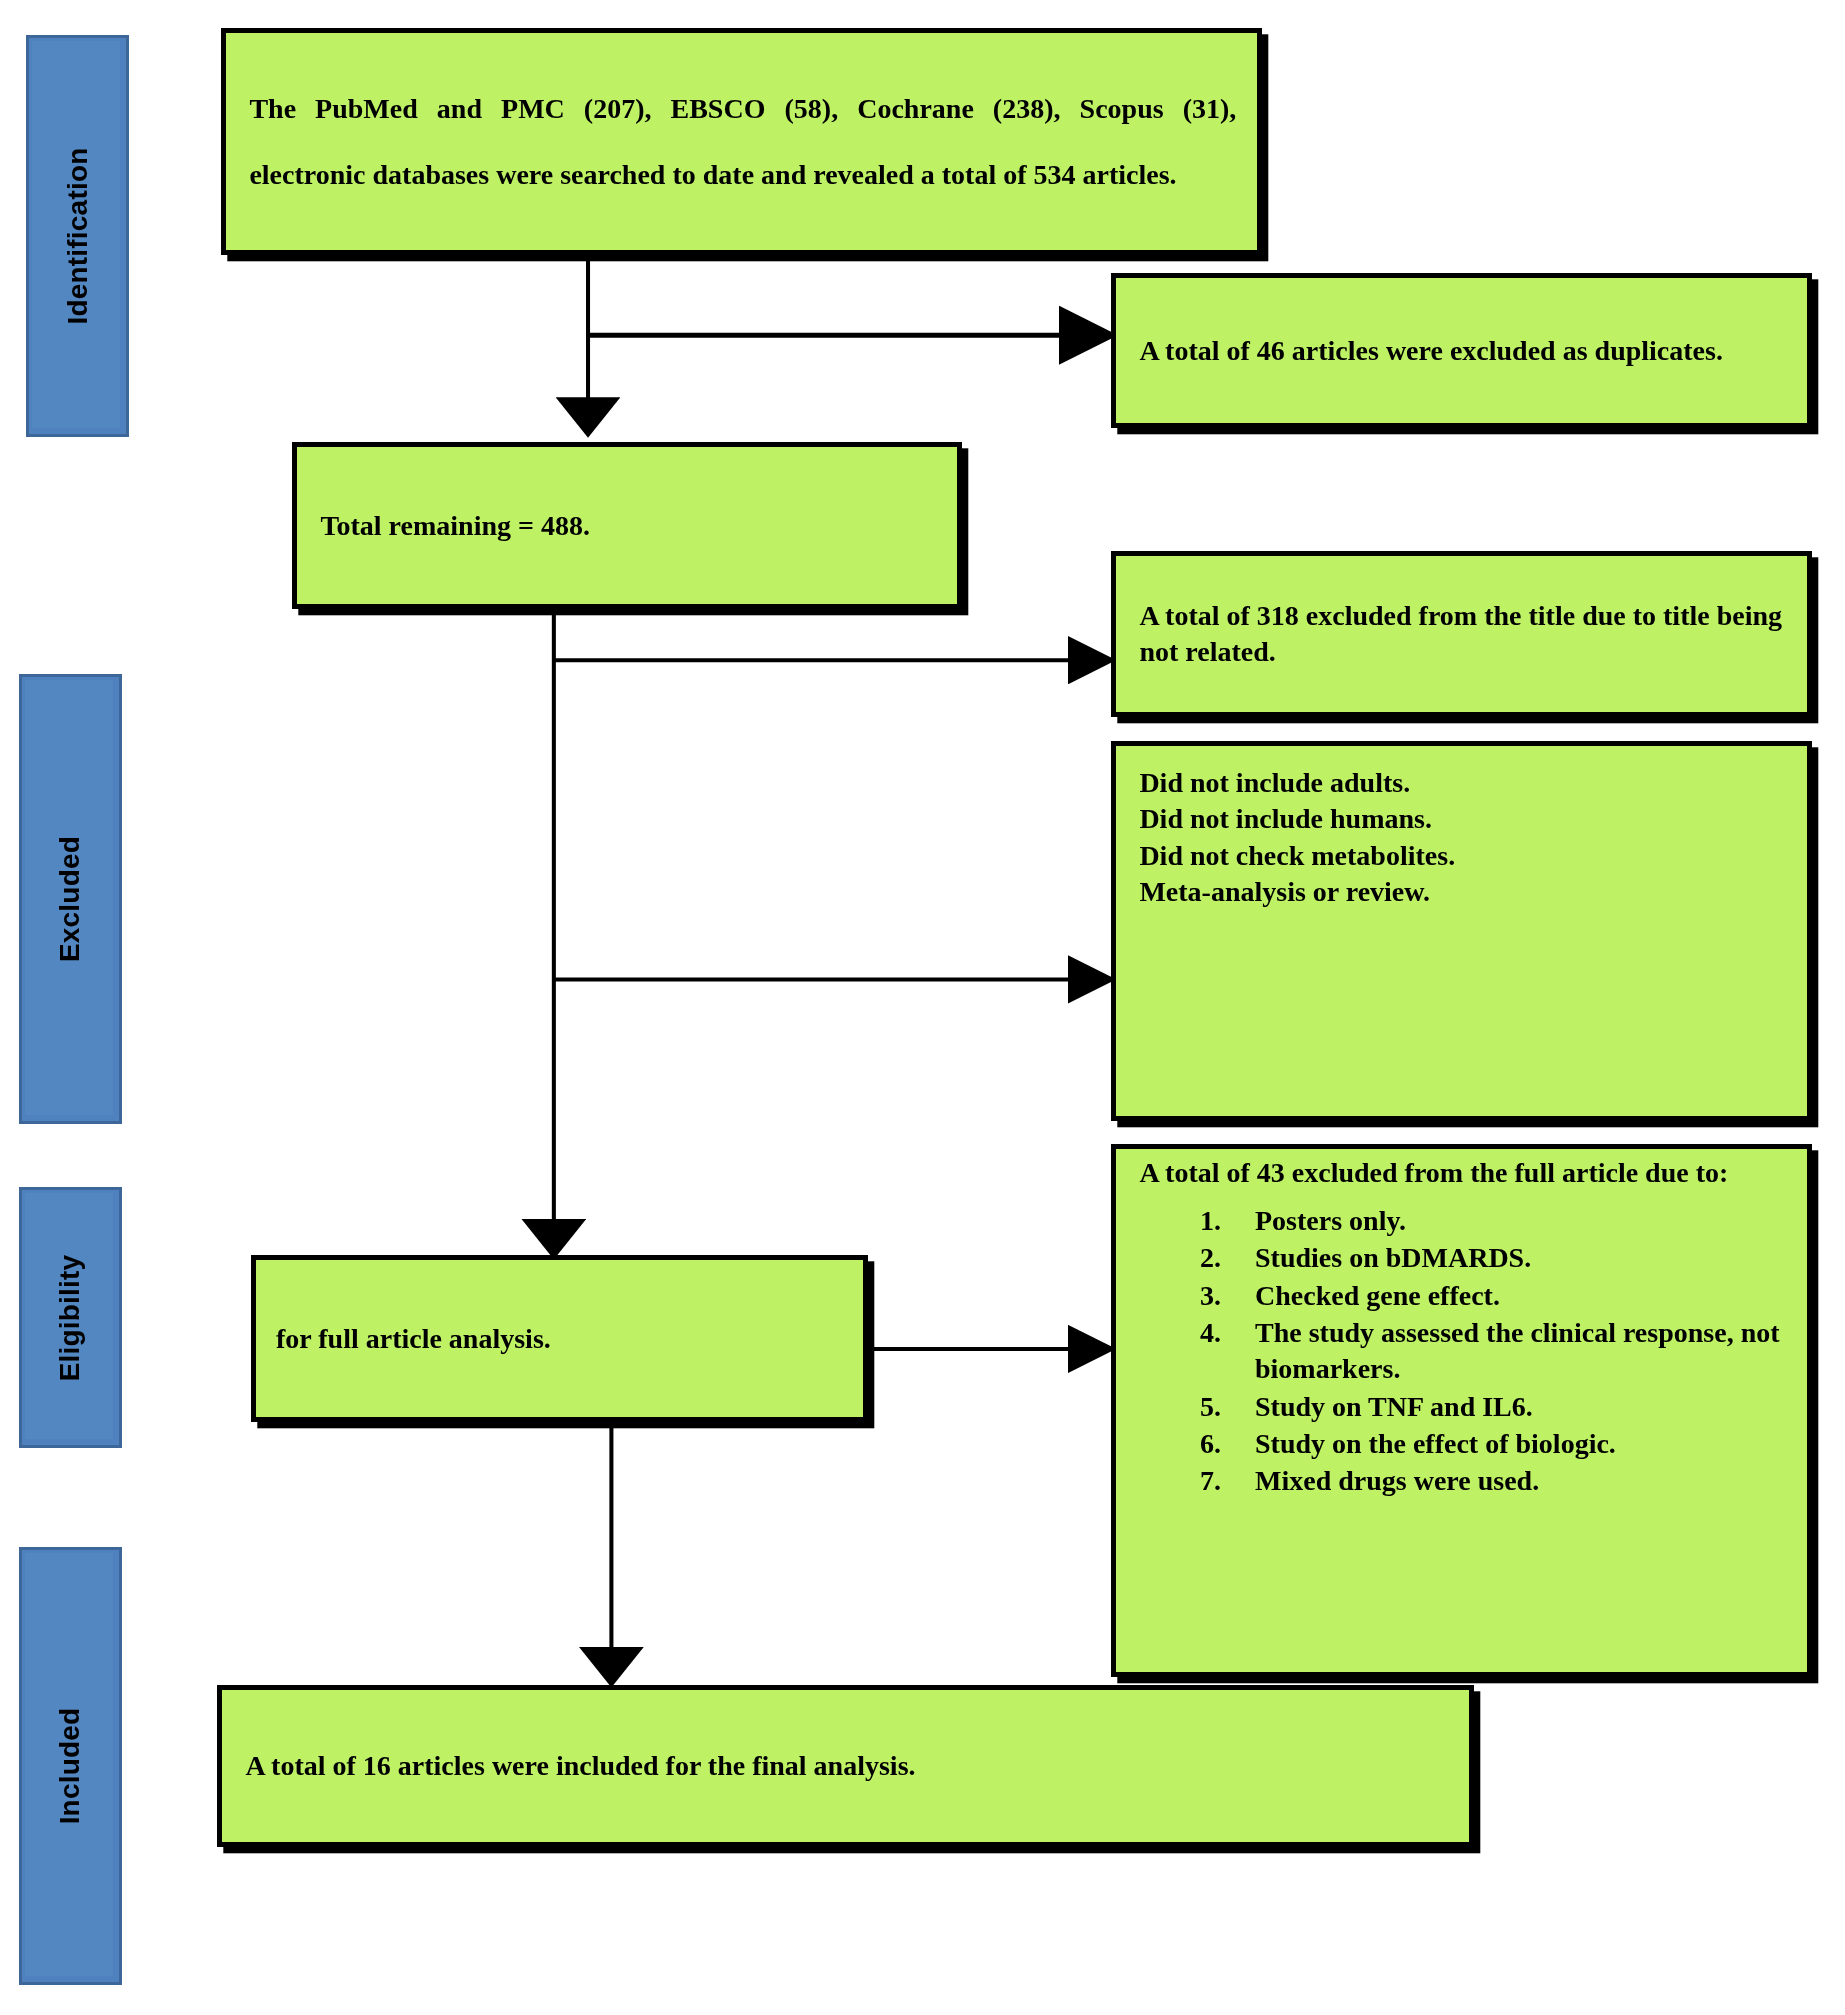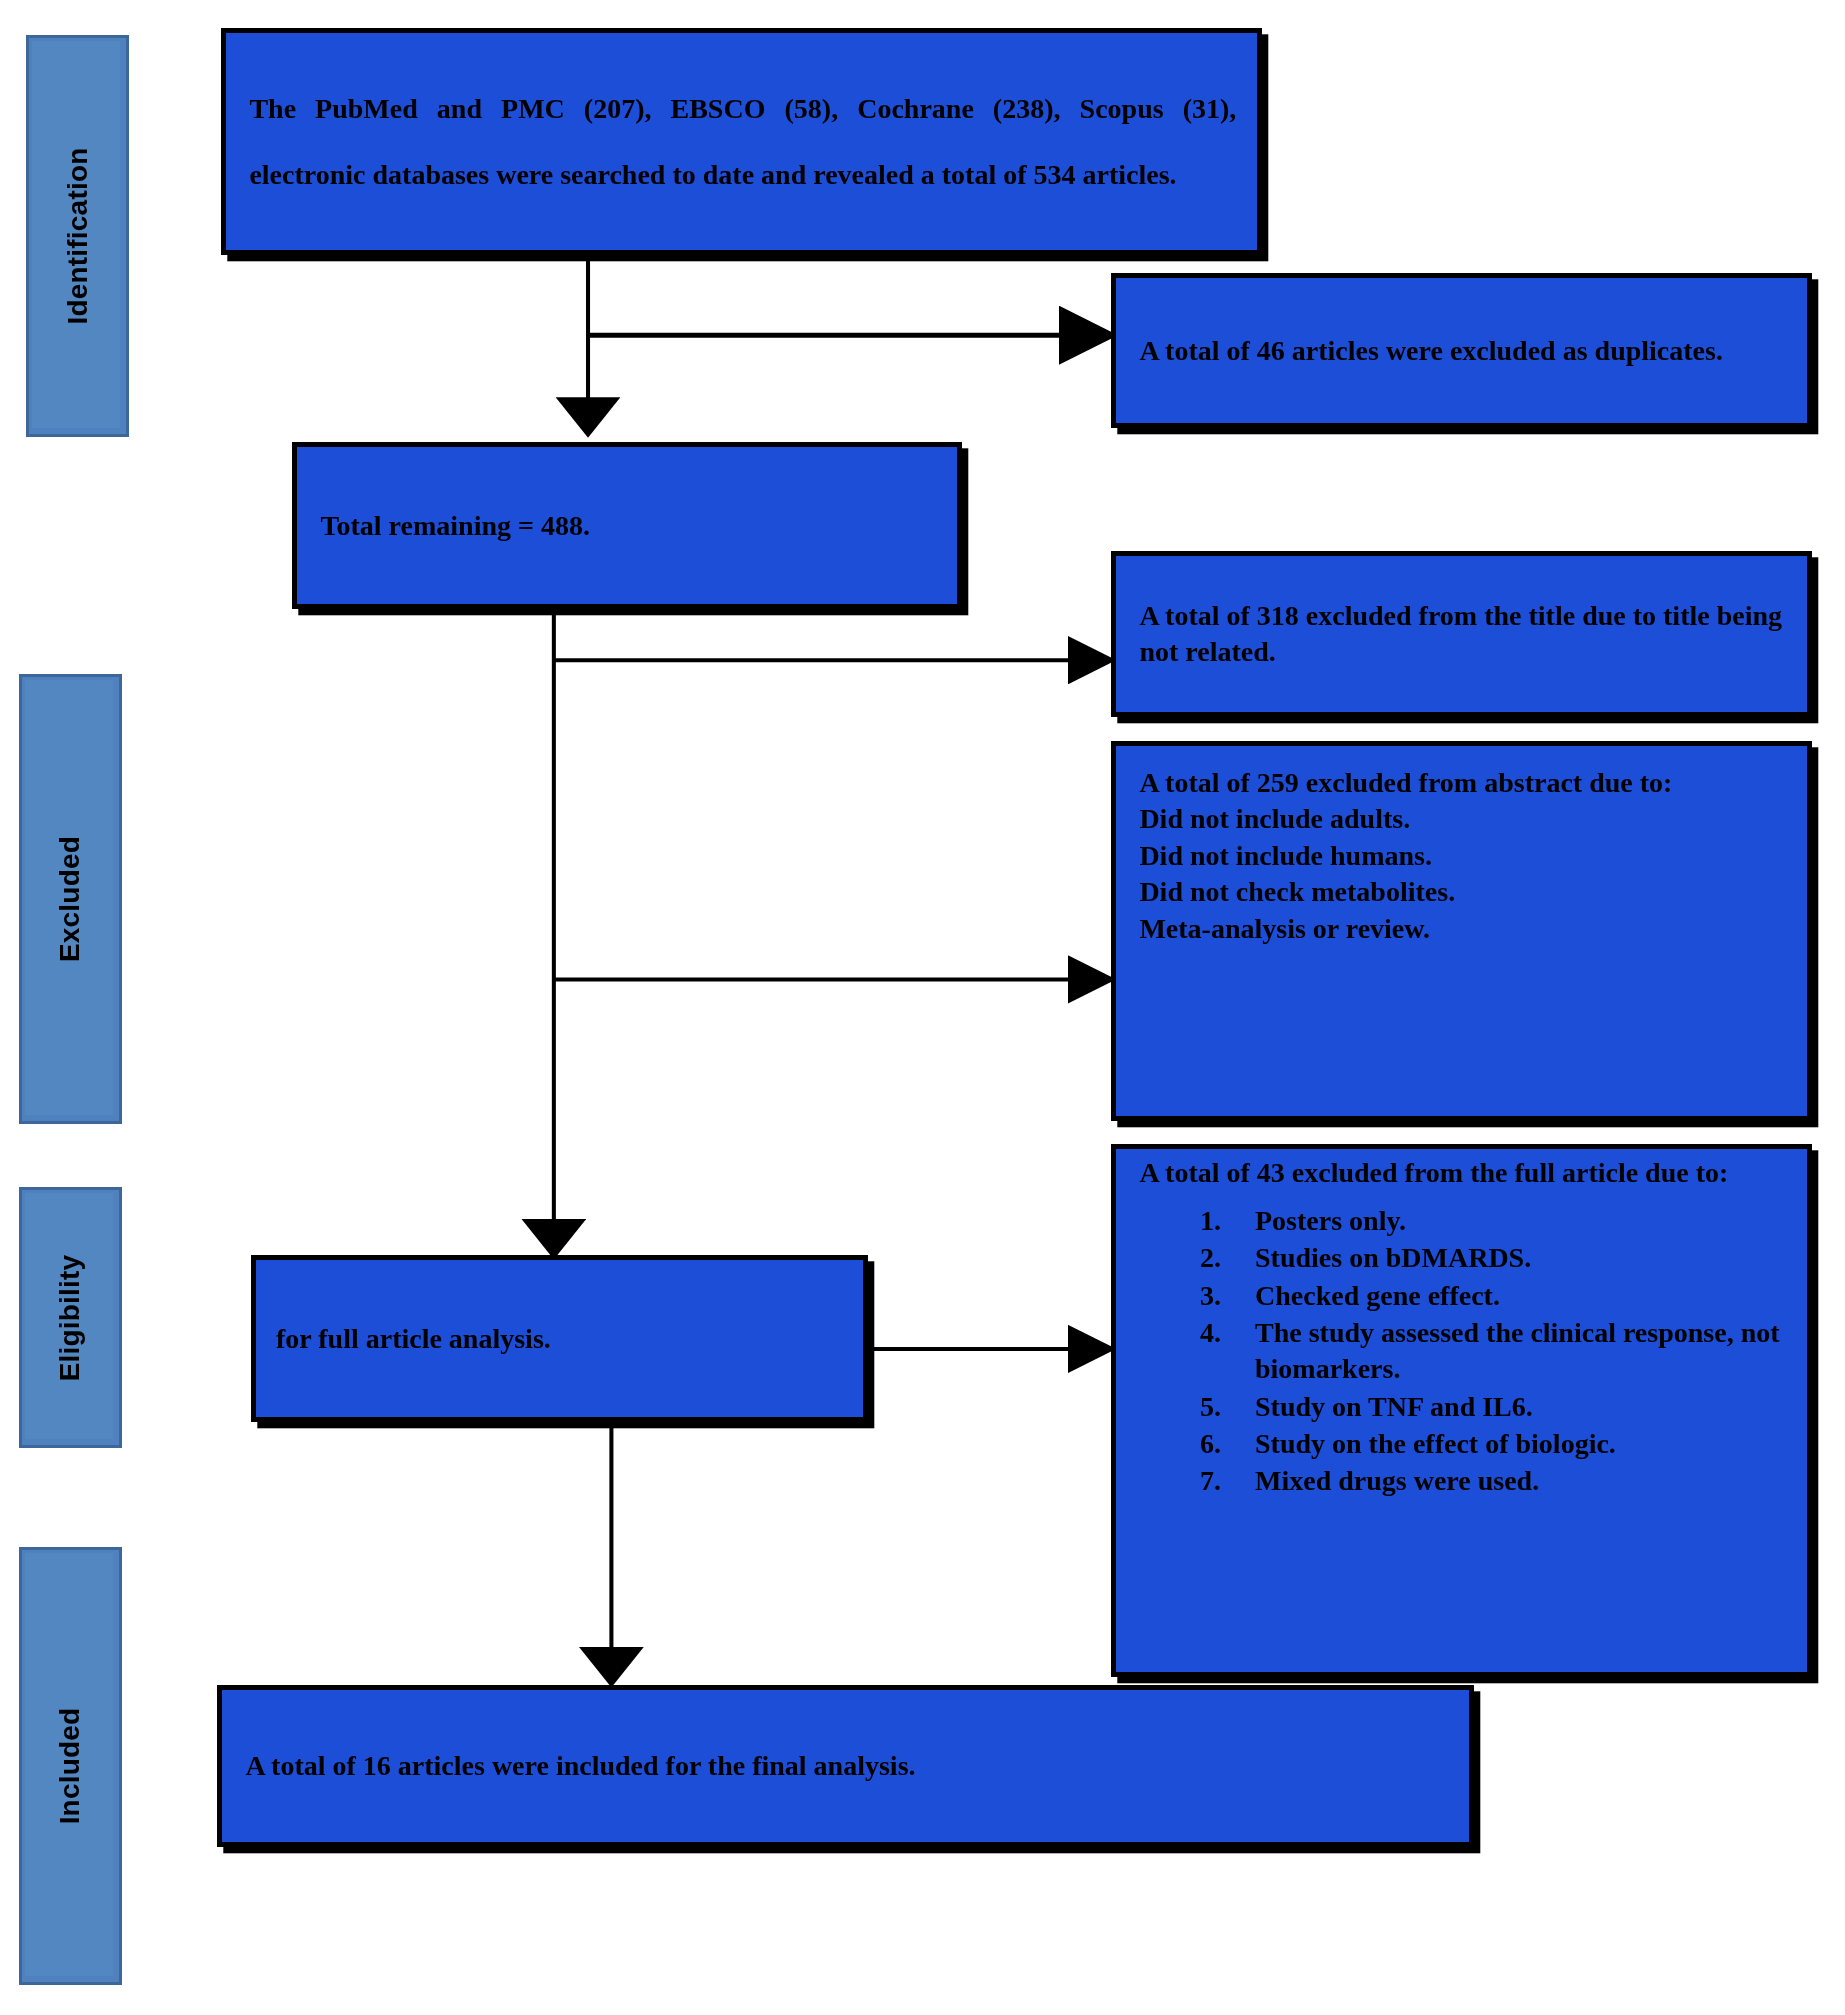--- a/index.html
+++ b/index.html
@@ -41,21 +41,21 @@
     font-family: "Liberation Sans", "DejaVu Sans", sans-serif;
     font-weight: bold;
     font-size: 28px;
     color: #000000;
     letter-spacing: 0.2px;
   }
 
   
   .flow-box {
     position: absolute;
-    background: #1d4ed8;
+    background: #bef264;
     border: 5px solid #000000;
     box-sizing: border-box;
     box-shadow: 6.3px 6.3px 0 0 #000000;
     display: flex;
     flex-direction: column;
     justify-content: center;
   }
   .flow-box .box-text {
     font-family: "Liberation Serif", "DejaVu Serif", serif;
     font-weight: bold;
@@ -171,21 +171,20 @@
   <div class="flow-box" style="left:292px; top:442px; width:670px; height:167px;">
     <div class="box-text center pad-l2">Total remaining = 488.</div>
   </div>
 
   <div class="flow-box" style="left:1111px; top:551px; width:701px; height:166px;">
     <div class="box-text left tight pad-l2">A total of 318 excluded from the title due to title being not related.</div>
   </div>
 
   <div class="flow-box" style="left:1111px; top:741px; width:701px; height:380px;
               justify-content:flex-start; padding-top:19px;">
-    <div class="box-text left tight pad-l2">A total of 259 excluded from abstract due to:</div>
     <div class="box-text left tight pad-l2">Did not include adults.</div>
     <div class="box-text left tight pad-l2">Did not include humans.</div>
     <div class="box-text left tight pad-l2">Did not check metabolites.</div>
     <div class="box-text left tight pad-l2">Meta-analysis or review.</div>
   </div>
 
   <div class="flow-box" style="left:1111px; top:1144px; width:701px; height:533px;
               justify-content:flex-start; padding-top:6px;">
     <div class="box-text left tight pad-l2">A total of 43 excluded from the full article due to:</div>
     <ol class="reason-list">

